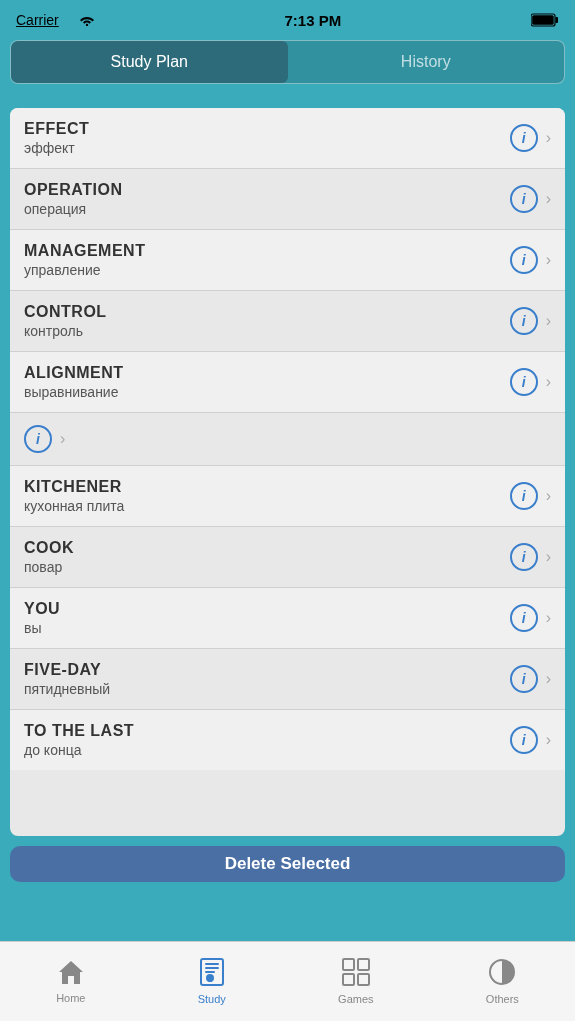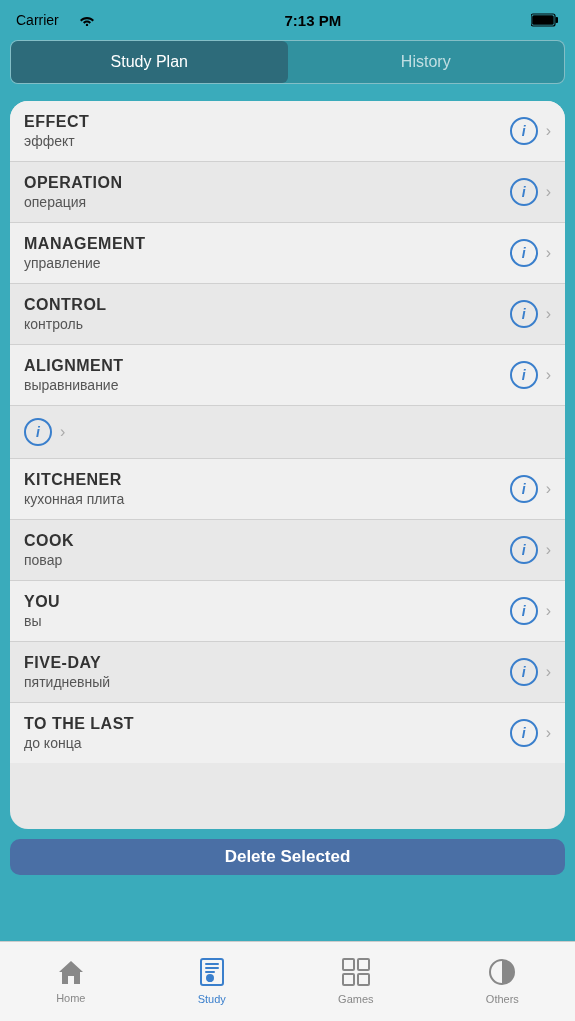--- a/index.html
+++ b/index.html
@@ -17,28 +17,28 @@
       height: 40px;
       background: #3aabbb;
       display: flex;
       align-items: center;
       justify-content: space-between;
       padding: 0 16px;
       color: #000;
       font-size: 14px;
       font-weight: 500;
     }
-    .status-left { display: flex; align-items: center; gap: 20px; }
+    .status-left { display: flex; align-items: center; gap: 20px; text-decoration: underline; }
     .status-center { font-size: 15px; font-weight: 600; }
     .status-right { display: flex; align-items: center; gap: 4px; }
 
     
     .top-tab-bar {
       display: flex;
-      margin: 0 10px 17px 10px;
+      margin: 0 10px 24px 10px;
       border-radius: 8px;
       overflow: hidden;
       border: 1px solid rgba(255,255,255,0.4);
       background: rgba(0,0,0,0.15);
     }
     .top-tab {
       flex: 1;
       padding: 12px 0;
       text-align: center;
       font-size: 16px;
@@ -49,21 +49,21 @@
     .top-tab.active {
       background: #2d6b7a;
       color: #fff;
       border-radius: 6px;
     }
 
     
     .list-container {
       margin: 0 10px;
       background: #e8e8e8;
-      border-radius: 18px;
+      border-radius: 8px;
       overflow: hidden;
       height: 728px;
       overflow-y: auto;
     }
 
     .list-item {
       display: flex;
       align-items: center;
       justify-content: space-between;
       padding: 12px 14px;

